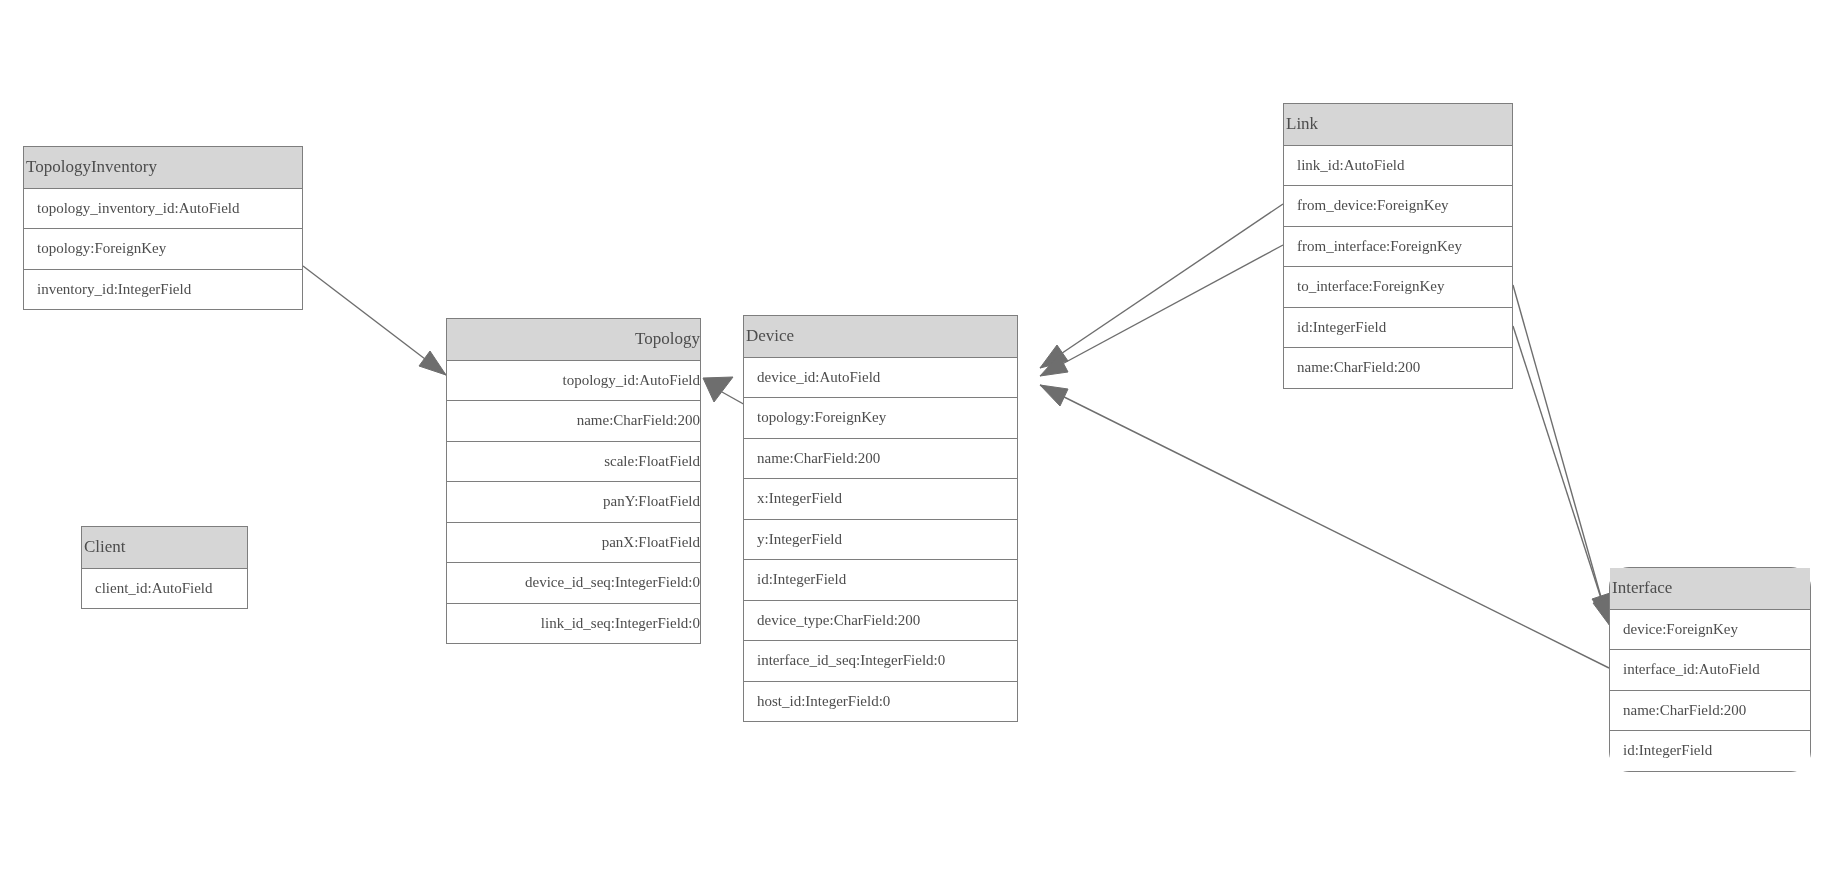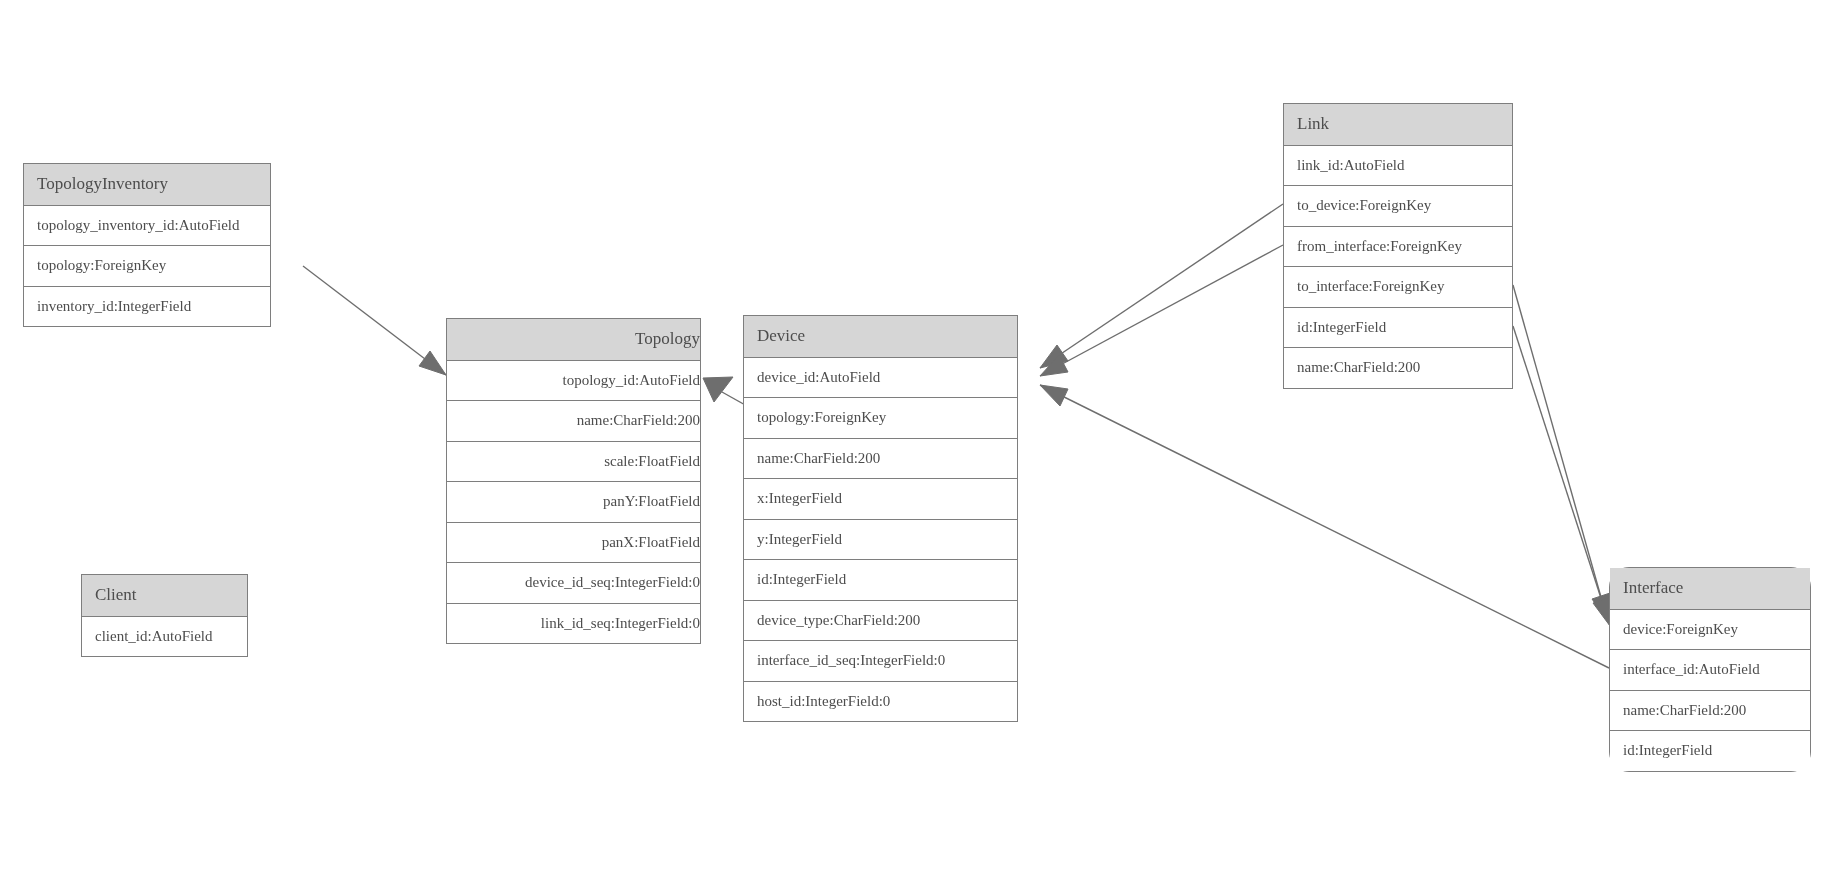--- a/index.html
+++ b/index.html
@@ -37,21 +37,21 @@
     border: 1.6px solid #7e7e7e;
     background: #ffffff;
   }
   .erd-header {
     box-sizing: border-box;
     height: 40.5px;
     line-height: 39px;
     background: #d6d6d6;
     color: #4d4d4d;
     font-size: 17px;
-    padding-left: 13px;
+    padding-left: 2px;
     white-space: nowrap;
     overflow: hidden;
   }
   .erd-row {
     box-sizing: border-box;
     height: 40.5px;
     line-height: 39px;
     border-top: 1.4px solid #7e7e7e;
     background: #ffffff;
     color: #4d4d4d;
@@ -76,60 +76,60 @@
       <line x1="1283" y1="245" x2="1040" y2="376"></line>
       <polygon points="1040,376 1059,355 1068,372"></polygon>
       <line x1="1609" y1="668" x2="1040" y2="385"></line>
       <polygon points="1040,385 1068,389 1060,406"></polygon>
       <line x1="1513" y1="285" x2="1608" y2="622"></line>
       <polygon points="1608,622 1592,599 1610,593"></polygon>
       <line x1="1513" y1="326" x2="1610" y2="626"></line>
       <polygon points="1610,626 1593,603 1611,597"></polygon>
     </svg>
 
-  <div class="erd-table" style="left:23px; top:163px; width:248px;">
+  <div class="erd-table" style="left:23px; top:146px; width:280px;">
     <div class="erd-header">TopologyInventory</div>
     <div class="erd-row">topology_inventory_id:AutoField</div>
     <div class="erd-row">topology:ForeignKey</div>
     <div class="erd-row">inventory_id:IntegerField</div>
   </div>
 
   <div class="erd-table" style="left:446px; top:318px; width:255px;text-align:right;">
     <div class="erd-header">Topology</div>
     <div class="erd-row">topology_id:AutoField</div>
     <div class="erd-row">name:CharField:200</div>
     <div class="erd-row">scale:FloatField</div>
     <div class="erd-row">panY:FloatField</div>
     <div class="erd-row">panX:FloatField</div>
     <div class="erd-row">device_id_seq:IntegerField:0</div>
     <div class="erd-row">link_id_seq:IntegerField:0</div>
   </div>
 
-  <div class="erd-table" style="left:81px; top:526px; width:167px;margin-top:48px;">
+  <div class="erd-table" style="left:81px; top:526px; width:167px;">
     <div class="erd-header">Client</div>
     <div class="erd-row">client_id:AutoField</div>
   </div>
 
   <div class="erd-table" style="left:743px; top:315px; width:275px;">
     <div class="erd-header">Device</div>
     <div class="erd-row">device_id:AutoField</div>
     <div class="erd-row">topology:ForeignKey</div>
     <div class="erd-row">name:CharField:200</div>
     <div class="erd-row">x:IntegerField</div>
     <div class="erd-row">y:IntegerField</div>
     <div class="erd-row">id:IntegerField</div>
     <div class="erd-row">device_type:CharField:200</div>
     <div class="erd-row">interface_id_seq:IntegerField:0</div>
     <div class="erd-row">host_id:IntegerField:0</div>
   </div>
 
   <div class="erd-table" style="left:1283px; top:103px; width:230px;">
     <div class="erd-header">Link</div>
     <div class="erd-row">link_id:AutoField</div>
-    <div class="erd-row">to_device:ForeignKey</div>
+    <div class="erd-row">from_device:ForeignKey</div>
     <div class="erd-row">from_interface:ForeignKey</div>
     <div class="erd-row">to_interface:ForeignKey</div>
     <div class="erd-row">id:IntegerField</div>
     <div class="erd-row">name:CharField:200</div>
   </div>
 
   <div class="erd-table" style="left:1609px; top:567px; width:202px;border-radius:20px;">
     <div class="erd-header">Interface</div>
     <div class="erd-row">device:ForeignKey</div>
     <div class="erd-row">interface_id:AutoField</div>

